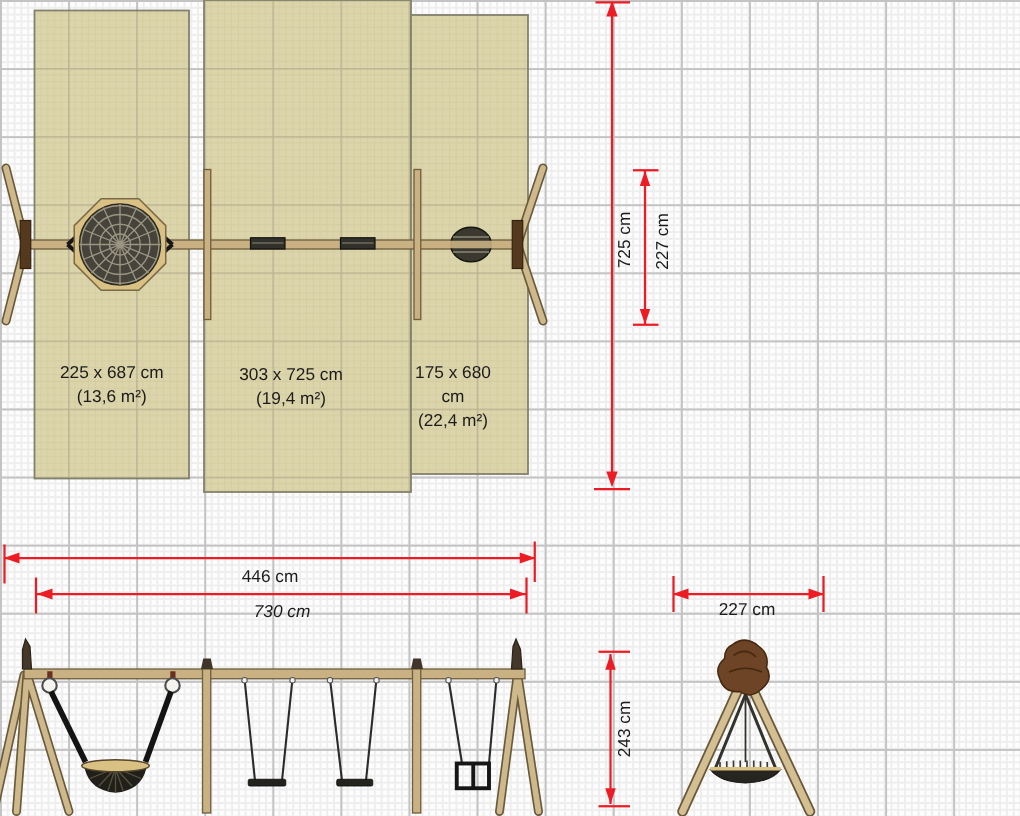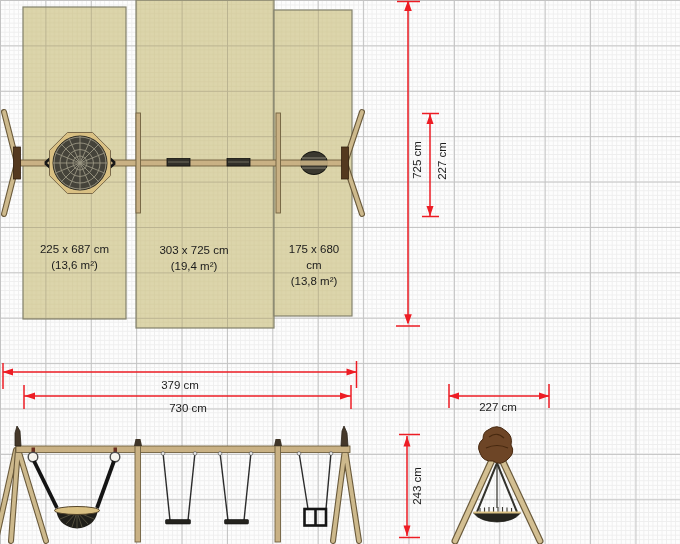--- a/index.html
+++ b/index.html
@@ -222,24 +222,24 @@
   </svg>
 
   <div class="zone-label" style="left:23px;top:241px;width:103px;text-align:center;">
     <div>225 x 687 cm</div>
     <div>(13,6 m²)</div>
   </div>
   <div class="zone-label" style="left:136px;top:242px;width:116px;">
     <div>303 x 725 cm</div>
     <div>(19,4 m²)</div>
   </div>
-  <div class="zone-label" style="left:286px;top:241px;width:56px;">
+  <div class="zone-label" style="left:274px;top:241px;width:56px;">
     <div>175 x 680 cm</div>
-    <div>(13,8 m²)</div>
+    <div>(22,4 m²)</div>
   </div>
 
   <div class="lbl v" style="left:417px;top:160px;">725 cm</div>
   <div class="lbl v" style="left:442px;top:161px;">227 cm</div>
-  <div class="lbl" style="left:180px;top:385px;">379 cm</div>
-  <div class="lbl" style="left:188px;top:408px;">730 cm</div>
+  <div class="lbl" style="left:180px;top:385px;">446 cm</div>
+  <div class="lbl" style="left:188px;top:408px;font-style:italic;">730 cm</div>
   <div class="lbl" style="left:498px;top:407px;">227 cm</div>
   <div class="lbl v" style="left:417px;top:486px;">243 cm</div>
 </div>
 
 </body></html>

